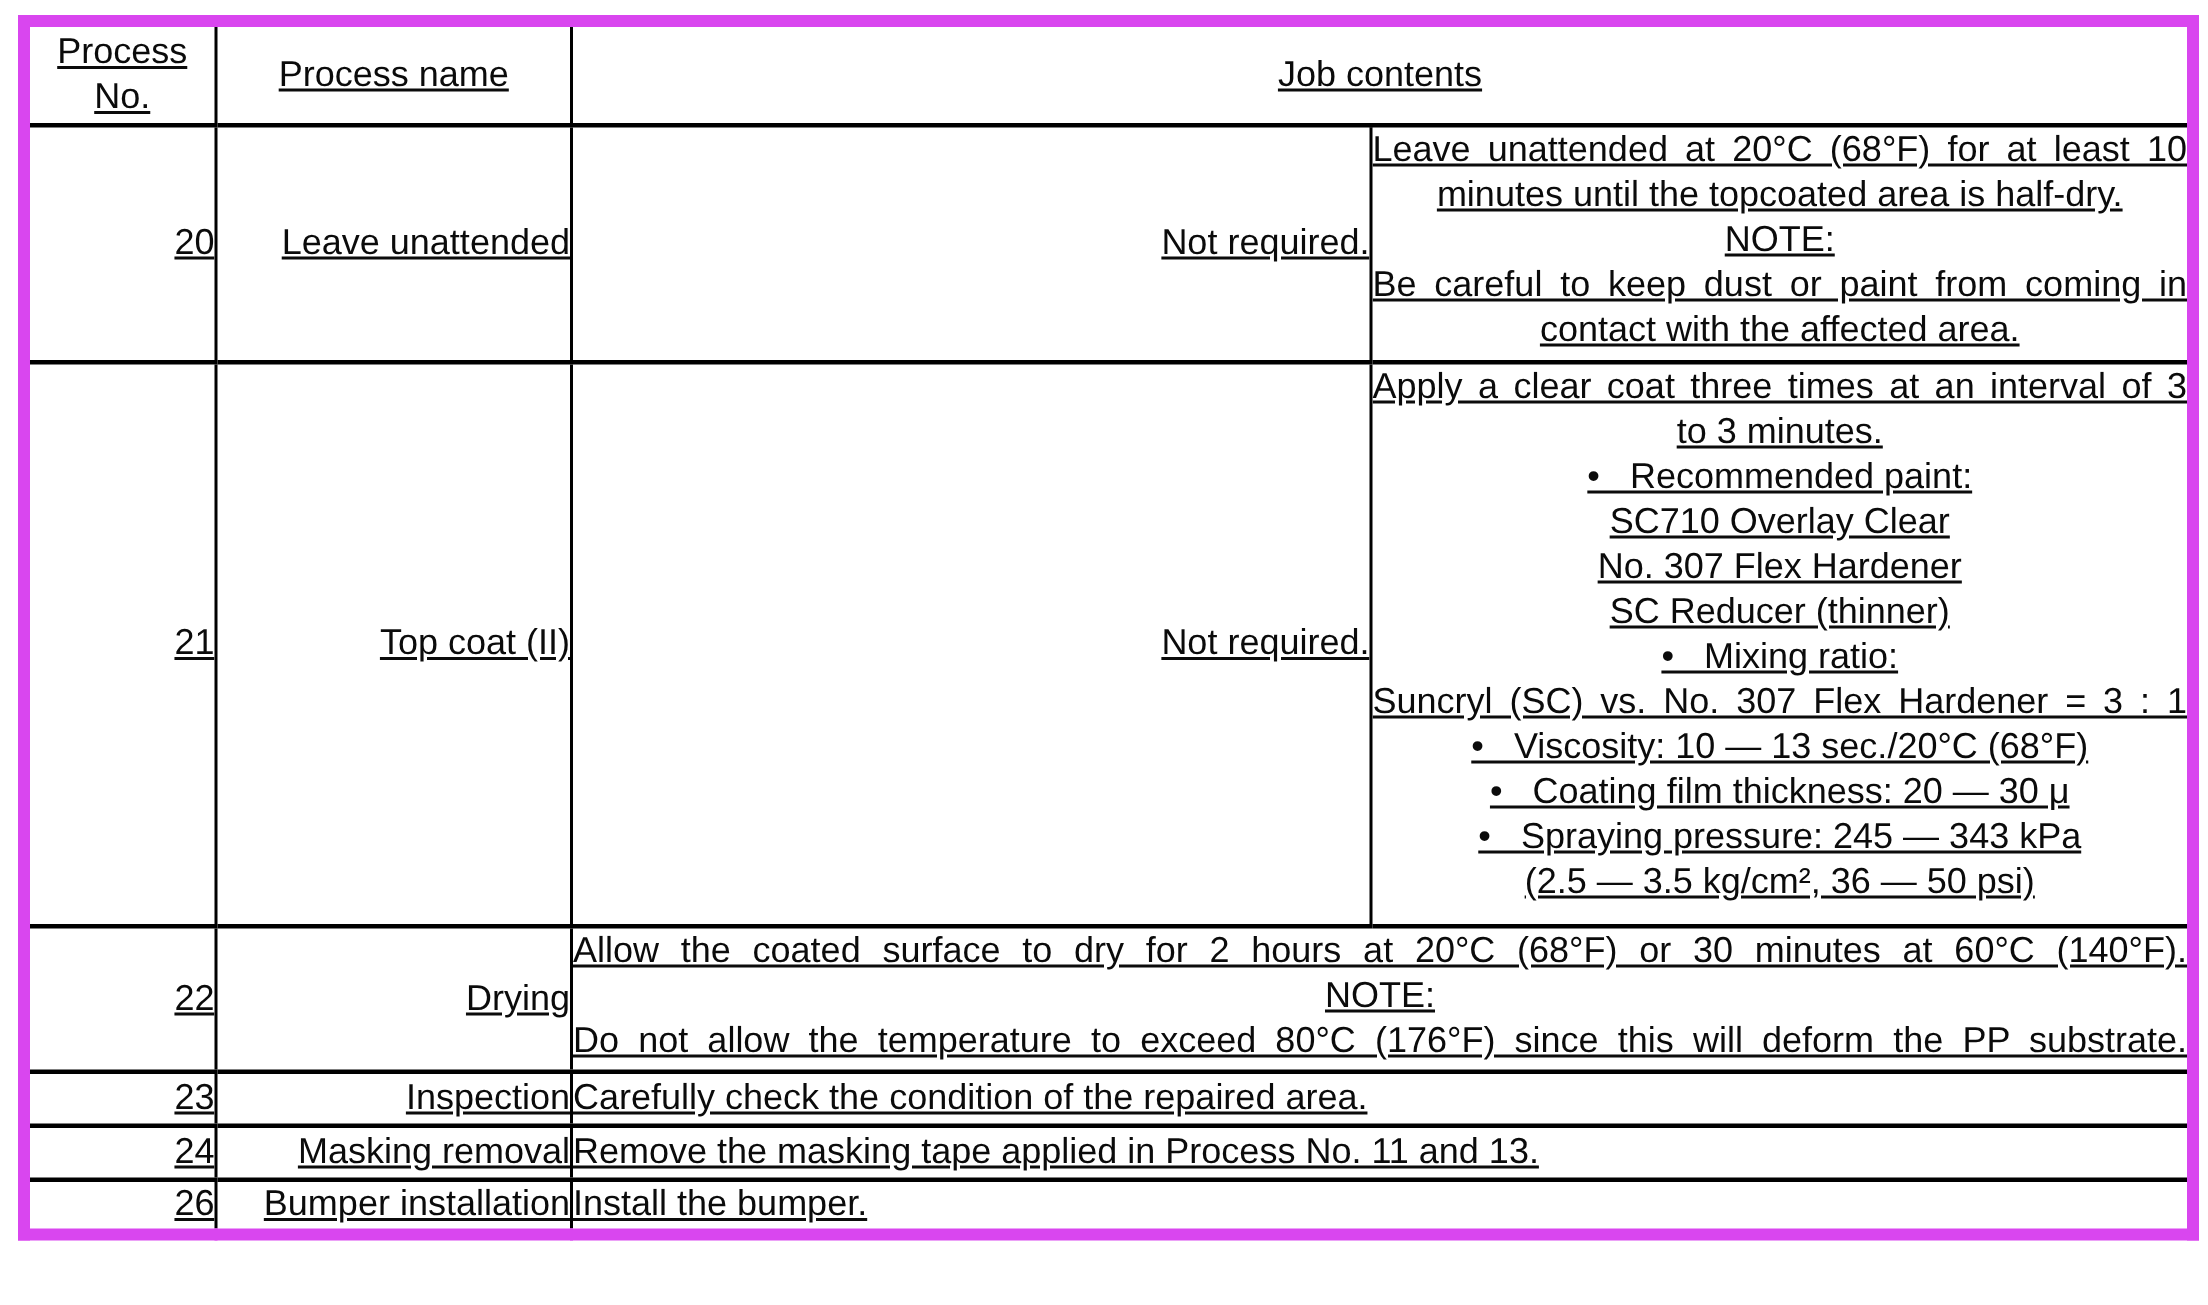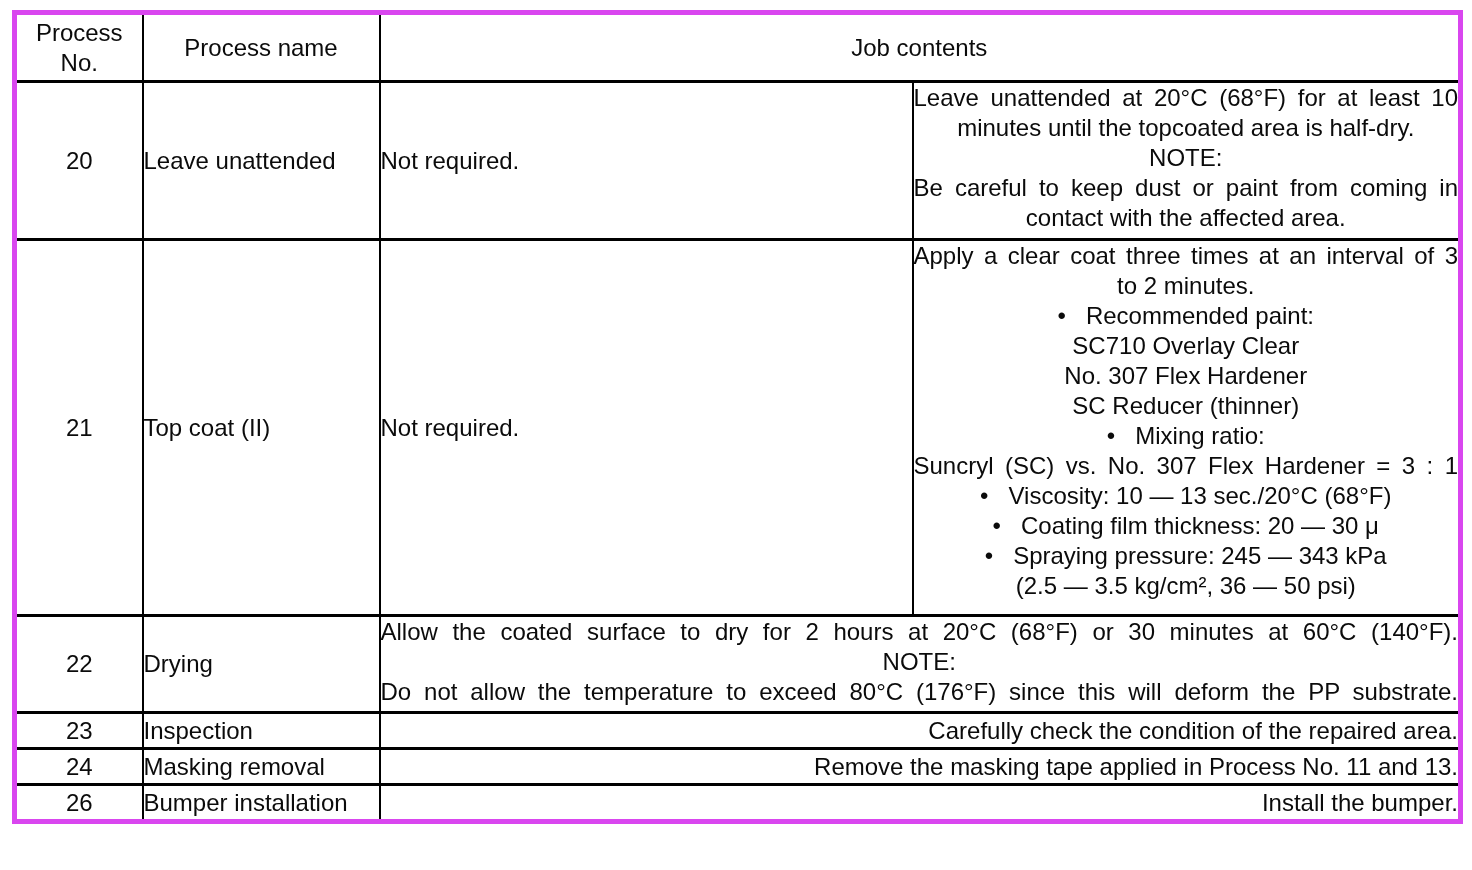--- a/index.html
+++ b/index.html
@@ -19,61 +19,62 @@
     background: #ffffff;
     overflow: hidden;
   }
   table.process-table {
     position: absolute;
     left: 12px;
     top: 10px;
     width: 1446px;
     border-collapse: collapse;
     table-layout: fixed;
-    border: 5px solid #d946ef;
+    border: 8px solid #d946ef;
+    text-decoration: underline;
   }
   .process-table td, .process-table th {
     border: 2px solid #000;
     border-top-width: 3px;
     border-bottom-width: 3px;
     padding: 0;
     font-size: 24px;
     font-weight: normal;
     color: #0b0b0b;
     overflow: hidden;
   }
   .hdr {
     text-align: center;
     vertical-align: middle;
     line-height: 30px;
   }
   .pre { white-space: pre-line; }
   .num {
-    text-align: center;
+    text-align: right;
     vertical-align: middle;
   }
   .name {
-    text-align: left;
+    text-align: right;
     vertical-align: middle;
     padding-left: 10px;
     padding-right: 4px;
   }
   .detail {
     text-align: left;
     vertical-align: top;
     padding: 5px 6px 0 9px;
   }
   .detail-wide {
     text-align: left;
     vertical-align: top;
     padding: 4px 8px 0 10px;
     margin-left: 41px;
   }
   .simple {
-    text-align: right;
+    text-align: left;
     vertical-align: middle;
     padding-left: 10px;
     padding-right: 4px;
     margin-left: 44px;
   }
   .ln {
     line-height: 30px;
     white-space: pre-wrap;
     text-align: center;
   }
@@ -120,21 +121,21 @@
           <div class="ln">contact with the affected area.</div>
         </td>
       </tr>
 
       <tr class="r21">
         <td class="num">21</td>
         <td class="name">Top coat (II)</td>
         <td class="name">Not required.</td>
         <td class="detail">
           <div class="ln j">Apply a clear coat three times at an interval of 3</div>
-          <div class="ln">to 2 minutes.</div>
+          <div class="ln">to 3 minutes.</div>
           <div class="ln">•   Recommended paint:</div>
           <div class="ln">SC710 Overlay Clear</div>
           <div class="ln">No. 307 Flex Hardener</div>
           <div class="ln">SC Reducer (thinner)</div>
           <div class="ln">•   Mixing ratio:</div>
           <div class="ln j">Suncryl (SC) vs. No. 307 Flex Hardener = 3 : 1</div>
           <div class="ln">•   Viscosity: 10 — 13 sec./20°C (68°F)</div>
           <div class="ln">•   Coating film thickness: 20 — 30 μ</div>
           <div class="ln">•   Spraying pressure: 245 — 343 kPa</div>
           <div class="ln">(2.5 — 3.5 kg/cm², 36 — 50 psi)</div>

